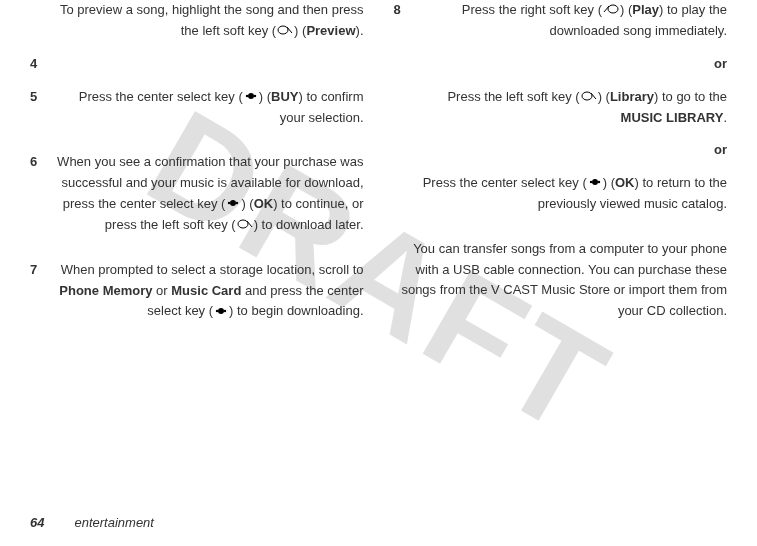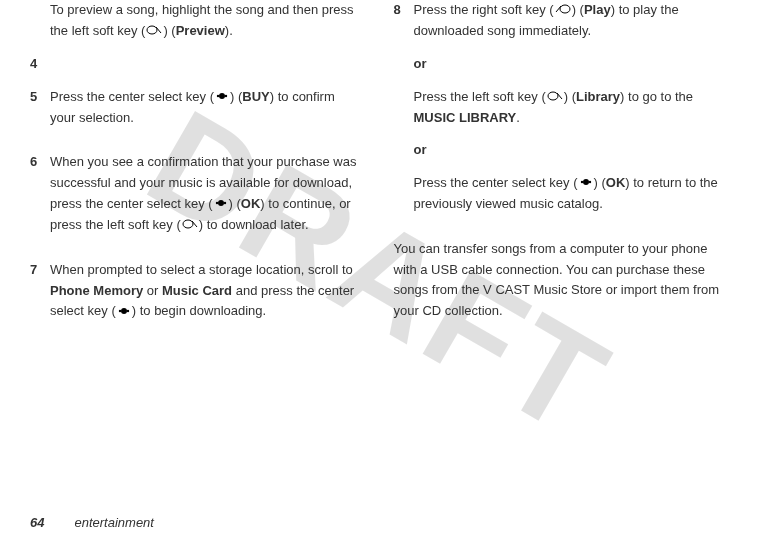--- a/index.html
+++ b/index.html
@@ -41,21 +41,21 @@
       margin-bottom: 12px;
     }
     .step-num {
       width: 20px;
       font-weight: bold;
       flex-shrink: 0;
     }
     .step-body {
       flex: 1;
     }
-    p { margin-bottom: 12px; }
+    p { margin-bottom: 12px; text-align: right; }
     .cont { margin-left: 20px; margin-bottom: 12px; }
     .b { font-weight: bold; }
     .icon {
       display: inline-block;
       vertical-align: middle;
       margin: 0 1px;
     }
     .heading {
       font-size: 20px;
       font-weight: normal;

